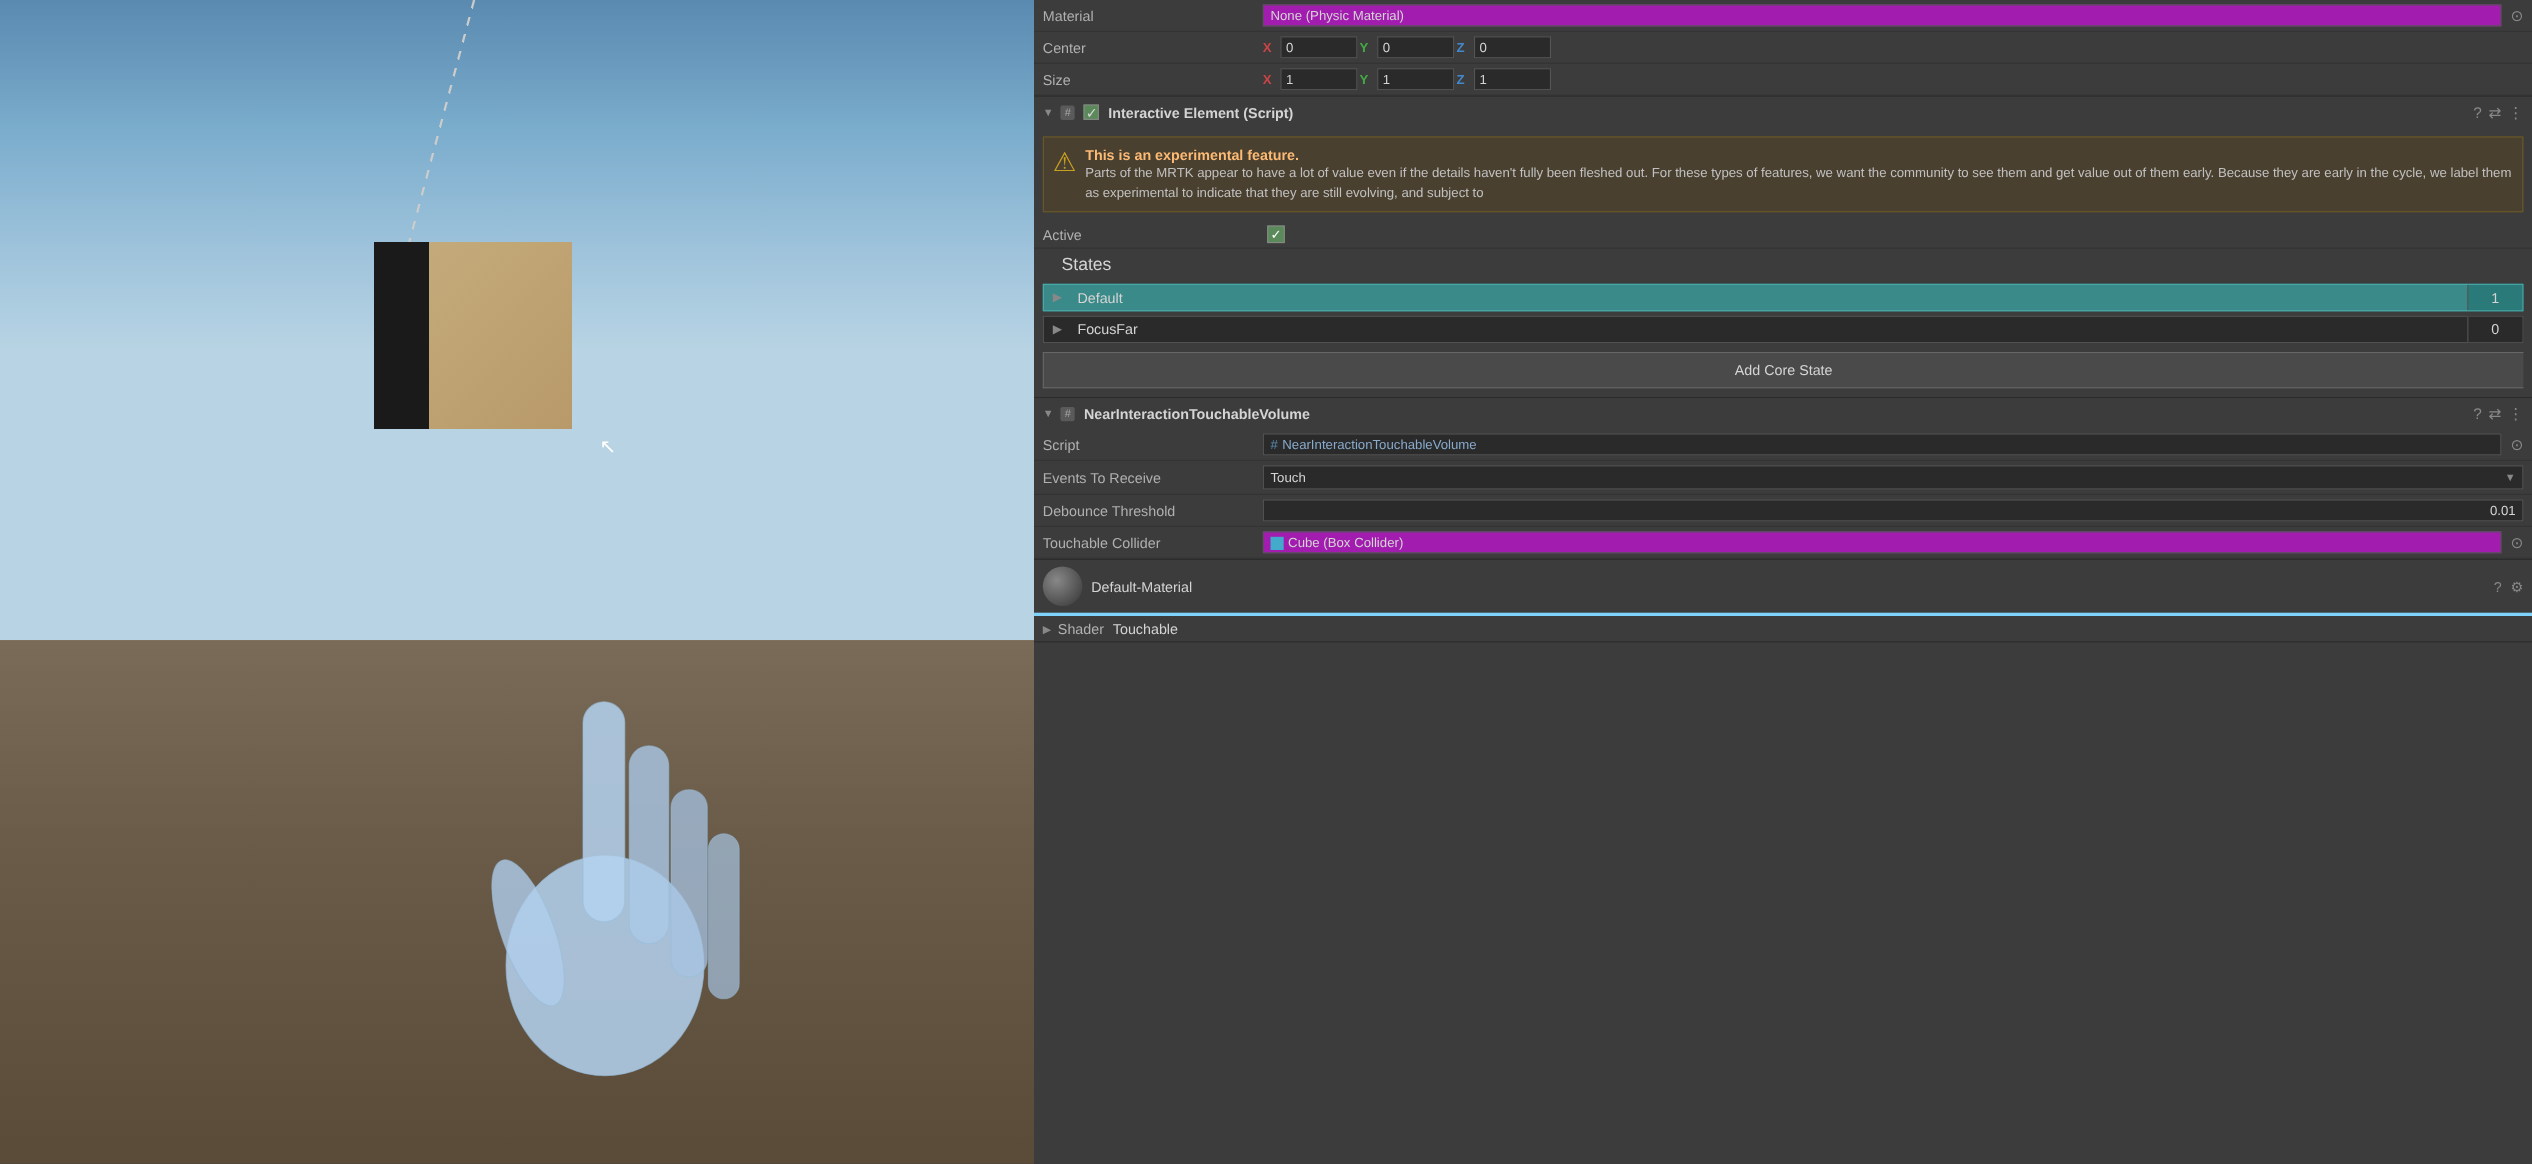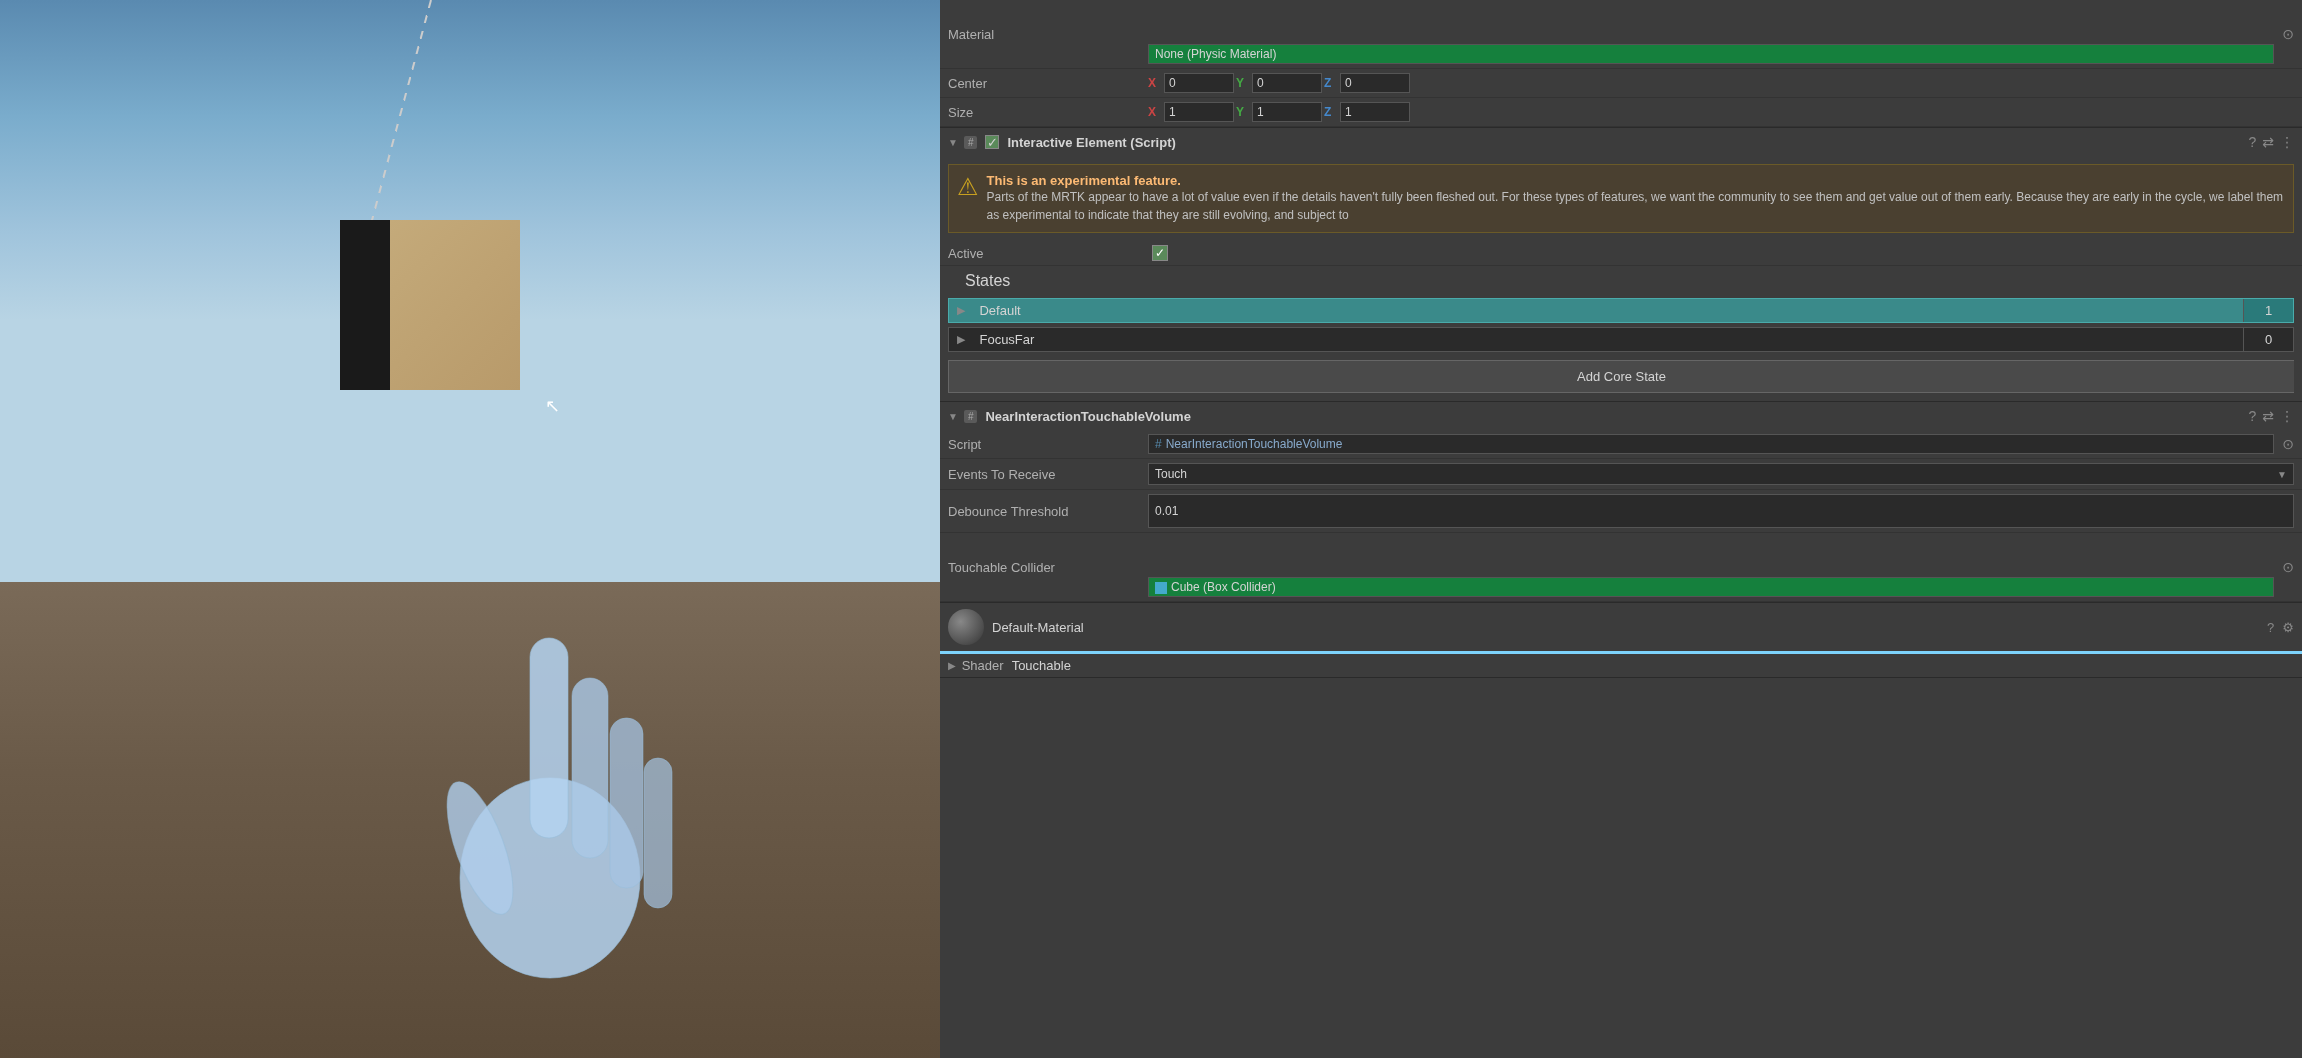--- a/index.html
+++ b/index.html
@@ -192,23 +192,24 @@
       display: flex;
       align-items: center;
       gap: 4px;
     }
 
     .input-field {
       background: #2a2a2a;
       border: 1px solid #555;
       color: #d4d4d4;
       padding: 2px 6px;
-      height: 34px;
-      font-size: 12px;
-      flex: 1;
+      height: 20px;
+      font-size: 12px;
+      flex: 1;
+      text-align: right;
     }
 
     .xyz-group {
       display: flex;
       gap: 2px;
       flex: 1;
     }
 
     .xyz-item {
       display: flex;
@@ -233,27 +234,26 @@
       padding: 2px 4px;
       height: 20px;
       font-size: 12px;
       width: 70px;
     }
 
     .object-field {
       display: flex;
       align-items: flex-end;
       flex: 1;
-      background: #15803d;
+      background: #a21caf;
       border: 1px solid #555;
       padding: 2px 6px;
       height: 20px;
       font-size: 12px;
       color: #d4d4d4;
-      margin-top: 40px;
     }
 
     .target-icon {
       color: #888;
       font-size: 14px;
       margin-left: 4px;
       cursor: pointer;
     }
 
     

